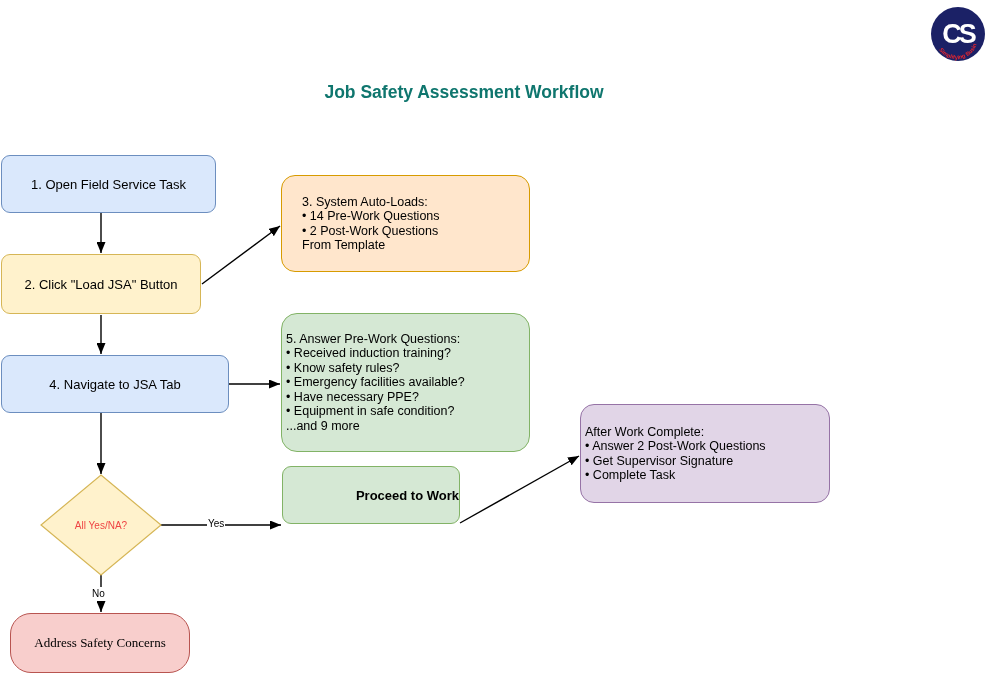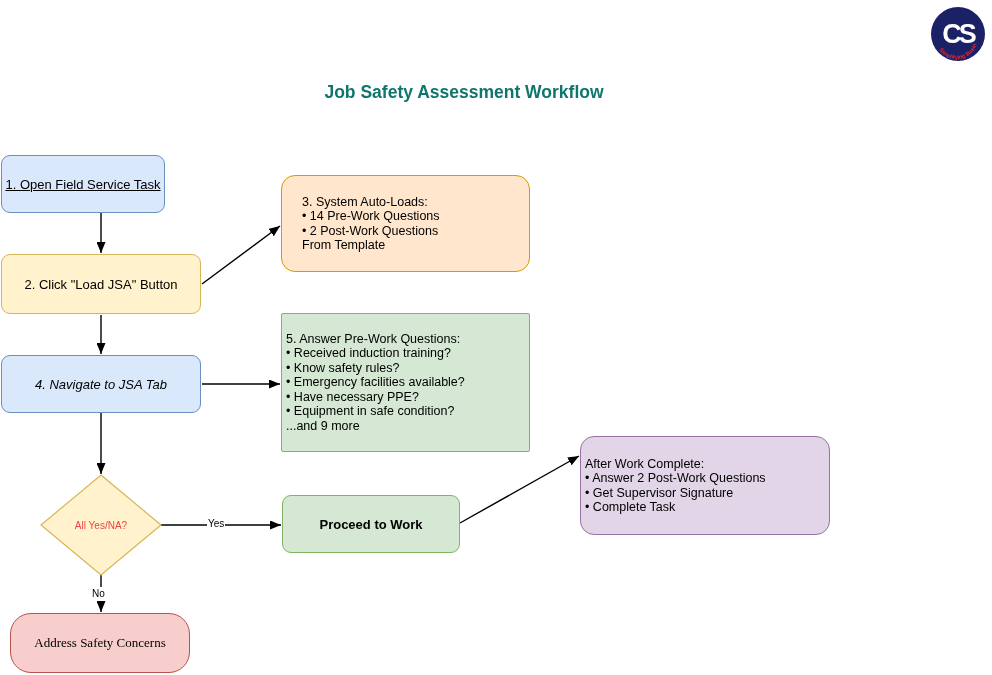--- a/index.html
+++ b/index.html
@@ -18,31 +18,31 @@
     font-size:13px; color:#000000; text-align:center;
   }
   .node.multiline {
     justify-content:flex-start; text-align:left;
     font-size:12.5px; line-height:14.5px;
   }
   .node.multiline .txt { white-space:pre-line; padding:0 6px 0 4px; }
   .blue   { background:#dae8fc; border-color:#6c8ebf; border-radius:9px; }
   .yellow { background:#fff2cc; border-color:#d6b656; border-radius:9px; }
   .orange { background:#ffe6cc; border-color:#d79b00; border-radius:14px; }
-  .green  { background:#d5e8d4; border-color:#82b366; border-radius:2px; }
+  .green  { background:#d5e8d4; border-color:#82b366; border-radius:16px; }
   .greenbtn { background:#d5e8d4; border-color:#82b366; border-radius:9px; font-weight:bold; }
-  .purple { background:#e1d5e7; border-color:#9673a6; border-radius:14px;margin-top:32px; }
+  .purple { background:#e1d5e7; border-color:#9673a6; border-radius:14px; }
   .red    { background:#f8cecc; border-color:#b85450; border-radius:21px;font-family:Liberation Serif, serif; }
 
-  #node-step1   { left:1px;   top:155px; width:164px; height:58px;text-decoration:underline; }
+  #node-step1   { left:1px;   top:155px; width:215px; height:58px; }
   #node-step2   { left:1px;   top:254px; width:200px; height:60px; }
   #node-step3   { left:281px; top:175px; width:249px; height:97px;padding-left:16px; }
-  #node-step4   { left:1px;   top:355px; width:200px; height:58px;font-style:italic; }
+  #node-step4   { left:1px;   top:355px; width:228px; height:58px; }
   #node-step5   { left:281px; top:313px; width:249px; height:139px; }
-  #node-proceed { left:282px; top:495px; width:178px; height:58px; }
+  #node-proceed { left:282px; top:466px; width:178px; height:58px;justify-content:flex-end; }
   #node-after   { left:580px; top:404px; width:250px; height:99px; }
   #node-address { left:10px;  top:613px; width:180px; height:60px; }
 
   #decision-label {
     position:absolute; left:41px; top:475px; width:120px; height:100px;
     display:flex; align-items:center; justify-content:center;
     font-size:10px; color:#ef4444;
   }
   .edge-label {
     position:absolute; background:#ffffff; color:#000000;

